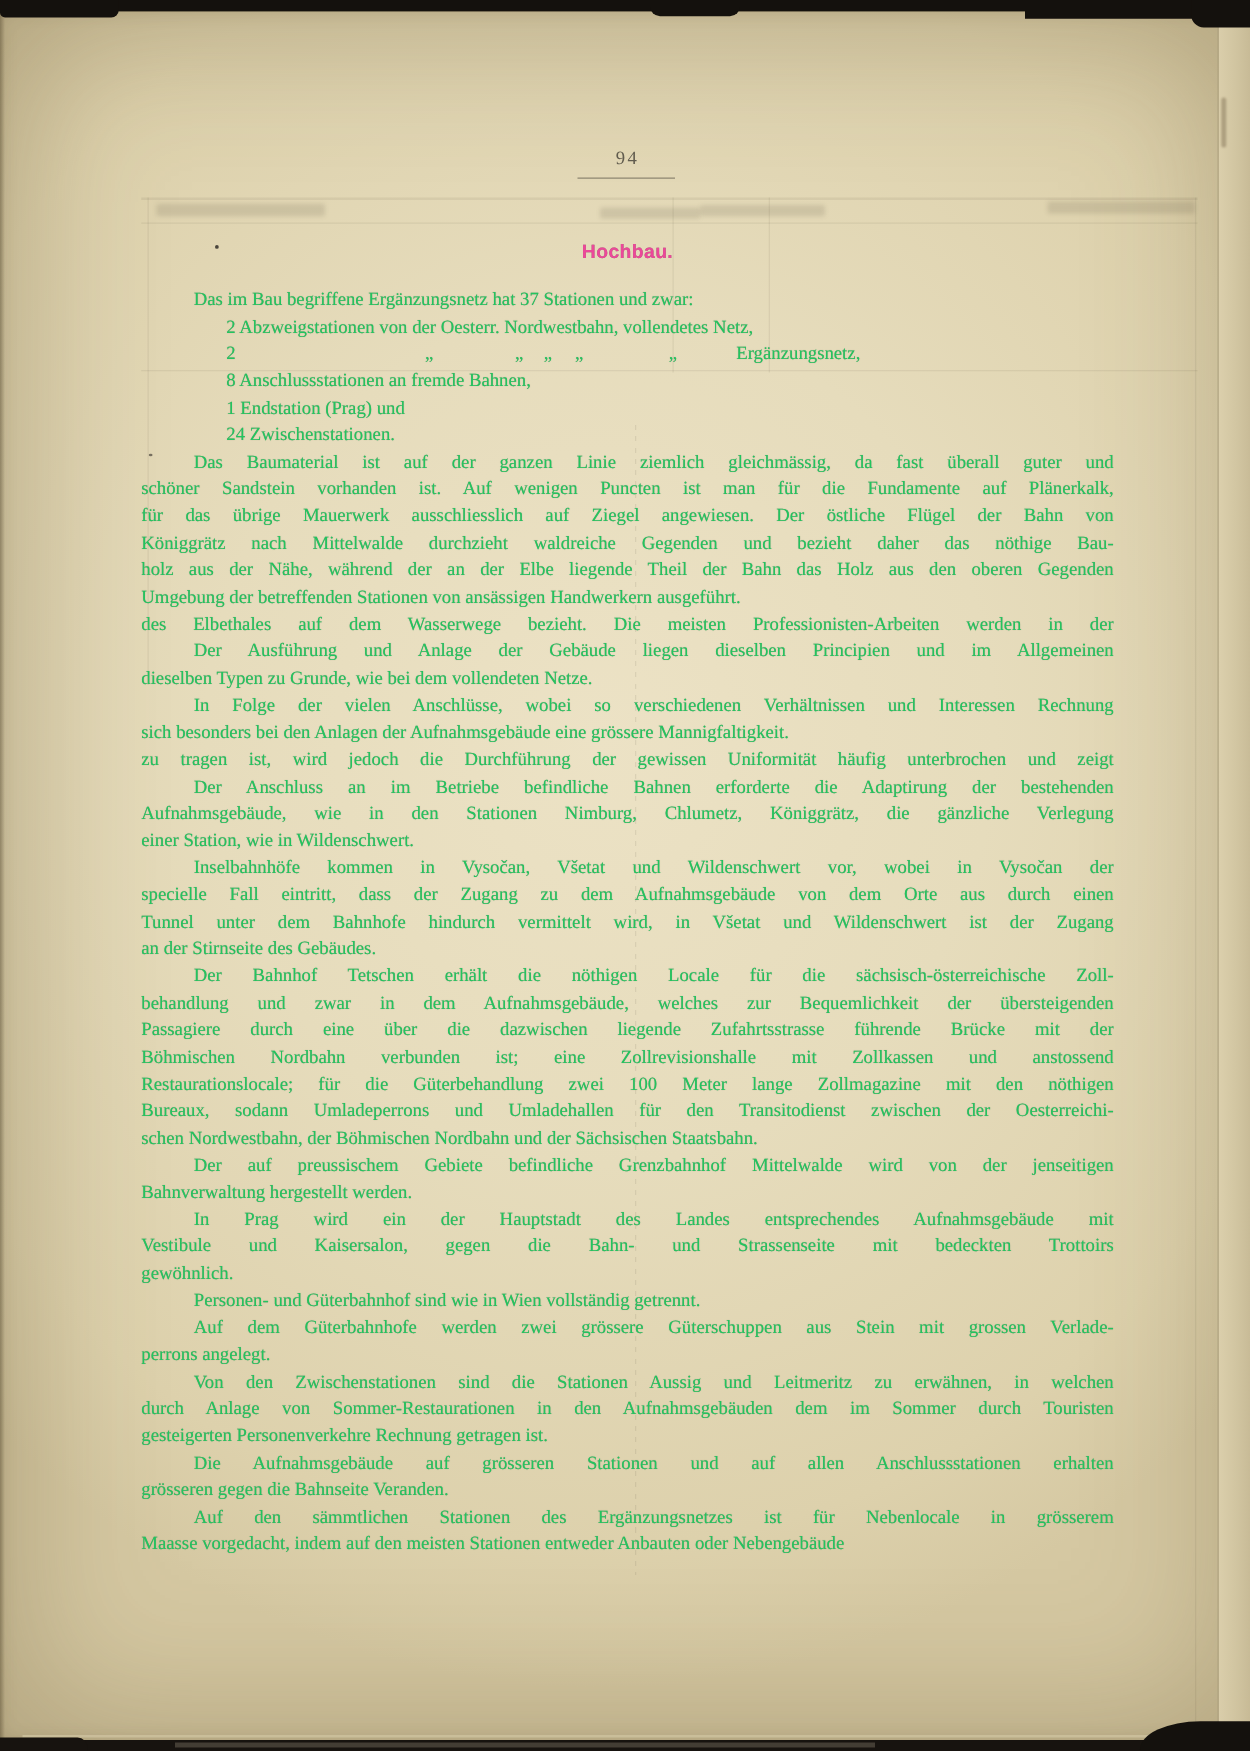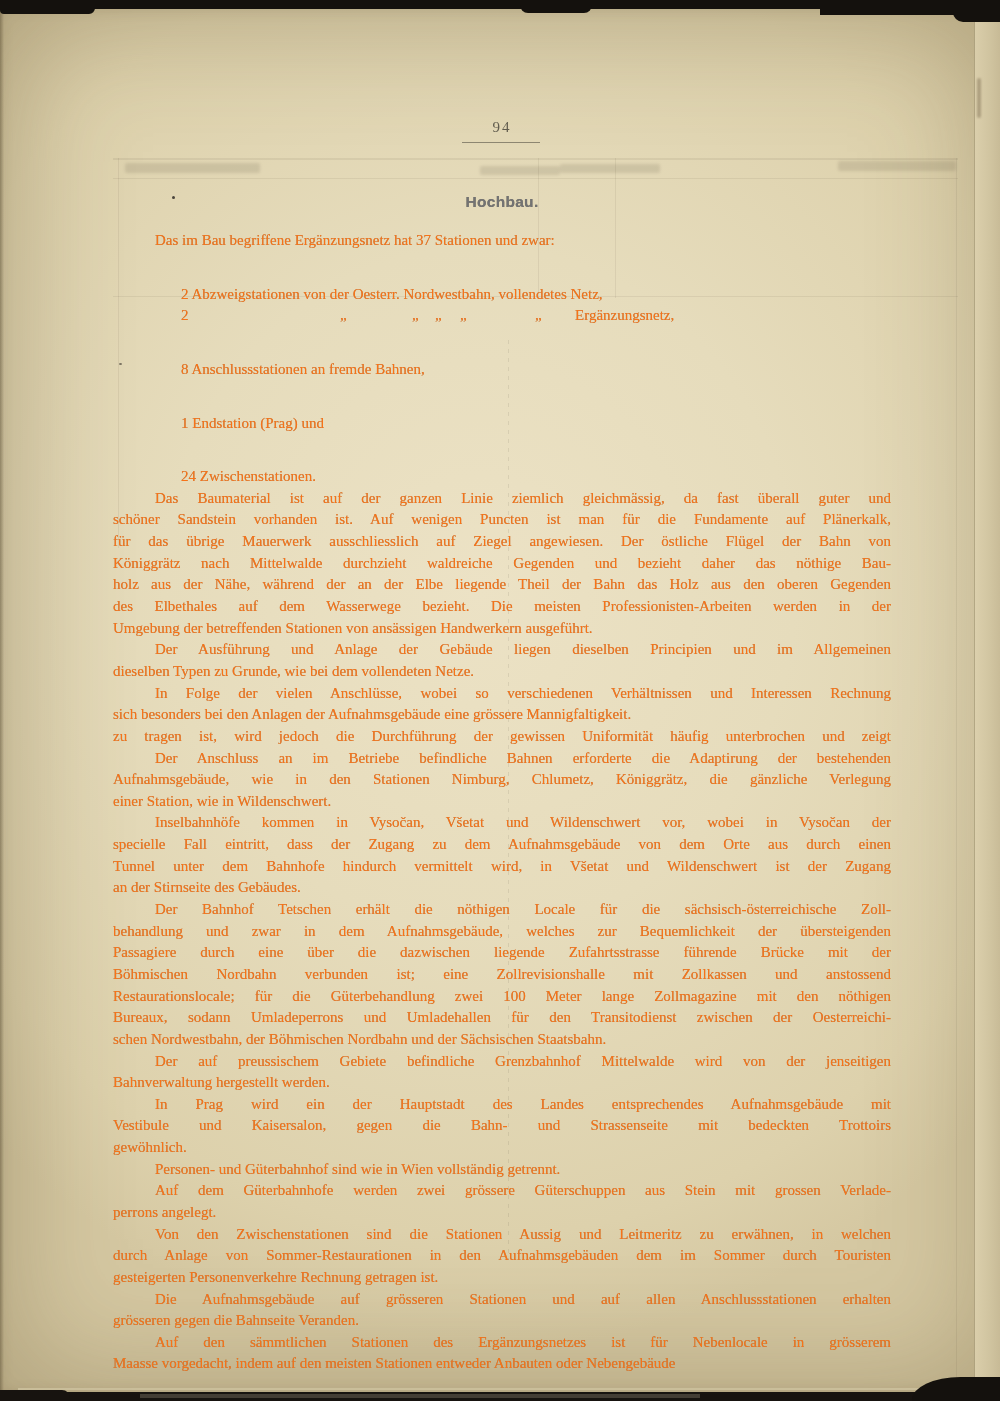--- a/index.html
+++ b/index.html
@@ -36,29 +36,29 @@
   .ghost-blob{position:absolute;background:rgba(58,52,40,.13);filter:blur(1.6px);border-radius:2px;}
   .smudge{position:absolute;left:977px;top:78px;width:4px;height:40px;background:#7a6a4e;opacity:.45;filter:blur(1px);border-radius:2px;}
   .speck{position:absolute;background:#4a453c;border-radius:50%;}
   .speck.s1{left:172px;top:196px;width:3px;height:3px;}
   .speck.s2{left:119px;top:363px;width:3px;height:2px;opacity:.7;}
   
   .folio{position:absolute;left:113px;top:119px;width:778px;text-align:center;
          font-size:15px;color:#615c4e;letter-spacing:2px;}
   .folio-rule{position:absolute;left:462px;top:142px;width:78px;height:1px;background:#8d8671;}
   .heading{position:absolute;left:113px;top:193px;width:778px;text-align:center;
-         font-family:"Liberation Sans", sans-serif;font-weight:bold;font-size:15.5px;color:#737373;
+         font-family:"Liberation Sans", sans-serif;font-weight:bold;font-size:15.5px;color:#ec4899;
          letter-spacing:.3px;text-shadow:0 0 .5px rgba(60,56,49,.6);}
   .bodytext{position:absolute;left:113px;top:230px;width:778px;
-         font-size:15px;line-height:21.65px;color:#f97316;
+         font-size:15px;line-height:21.65px;color:#22c55e;
          text-shadow:0 0 .6px rgba(86,82,74,.55);}
   .tl{text-align:justify;text-align-last:justify;height:21.65px;overflow:hidden;}
   .tl.noj{text-align:left;text-align-last:auto;}
   .tl.indent{text-indent:42px;}
-  .tl.list{padding-left:68px;text-align:left;text-align-last:auto;box-sizing:border-box;margin-top:32px;}
+  .tl.list{padding-left:68px;text-align:left;text-align-last:auto;box-sizing:border-box;}
   .tl.ditto{position:relative;text-align:left;text-align-last:auto;}
   .tl.ditto span{position:absolute;top:0;}
 </style>
 </head>
 <body>
 
 <div id="stage">
 
   <div class="paper"></div>
   <div class="right-strip"></div>
@@ -101,32 +101,32 @@
   <div class="bodytext">
       <div class="tl noj indent">Das im Bau begriffene Ergänzungsnetz hat 37 Stationen und zwar:</div>
       <div class="tl list">2 Abzweigstationen von der Oesterr. Nordwestbahn, vollendetes Netz,</div>
       <div class="tl ditto">
         <span style="left: 68px;">2</span>
         <span style="left: 227px;">„</span>
         <span style="left: 299px;">„</span>
         <span style="left: 322px;">„</span>
         <span style="left: 347px;">„</span>
         <span style="left: 422px;">„</span>
-        <span style="left: 462px;">Ergänzungsnetz,</span>
+        <span style="left: 476px;">Ergänzungsnetz,</span>
       </div>
       <div class="tl list">8 Anschlussstationen an fremde Bahnen,</div>
       <div class="tl list">1 Endstation (Prag) und</div>
       <div class="tl list">24 Zwischenstationen.</div>
       <div class="tl  indent">Das Baumaterial ist auf der ganzen Linie ziemlich gleichmässig, da fast überall guter und</div>
       <div class="tl ">schöner Sandstein vorhanden ist.  Auf wenigen Puncten ist man für die Fundamente auf Plänerkalk,</div>
       <div class="tl ">für das übrige Mauerwerk ausschliesslich auf Ziegel angewiesen.  Der östliche Flügel der Bahn von</div>
       <div class="tl ">Königgrätz nach Mittelwalde durchzieht waldreiche Gegenden und bezieht daher das nöthige Bau-</div>
       <div class="tl ">holz aus der Nähe, während der an der Elbe liegende Theil der Bahn das Holz aus den oberen Gegenden</div>
+      <div class="tl noj">Umgebung der betreffenden Stationen von ansässigen Handwerkern ausgeführt.</div>
       <div class="tl ">des Elbethales auf dem Wasserwege bezieht.  Die meisten Professionisten-Arbeiten werden in der</div>
-      <div class="tl noj">Umgebung der betreffenden Stationen von ansässigen Handwerkern ausgeführt.</div>
       <div class="tl  indent">Der Ausführung und Anlage der Gebäude liegen dieselben Principien und im Allgemeinen</div>
       <div class="tl noj">dieselben Typen zu Grunde, wie bei dem vollendeten Netze.</div>
       <div class="tl  indent">In Folge der vielen Anschlüsse, wobei so verschiedenen Verhältnissen und Interessen Rechnung</div>
       <div class="tl noj">sich besonders bei den Anlagen der Aufnahmsgebäude eine grössere Mannigfaltigkeit.</div>
       <div class="tl ">zu tragen ist, wird jedoch die Durchführung der gewissen Uniformität häufig unterbrochen und zeigt</div>
       <div class="tl  indent">Der Anschluss an im Betriebe befindliche Bahnen erforderte die Adaptirung der bestehenden</div>
       <div class="tl ">Aufnahmsgebäude, wie in den Stationen Nimburg, Chlumetz, Königgrätz, die gänzliche Verlegung</div>
       <div class="tl noj">einer Station, wie in Wildenschwert.</div>
       <div class="tl  indent">Inselbahnhöfe kommen in Vysočan, Všetat und Wildenschwert vor, wobei in Vysočan der</div>
       <div class="tl ">specielle Fall eintritt, dass der Zugang zu dem Aufnahmsgebäude von dem Orte aus durch einen</div>

